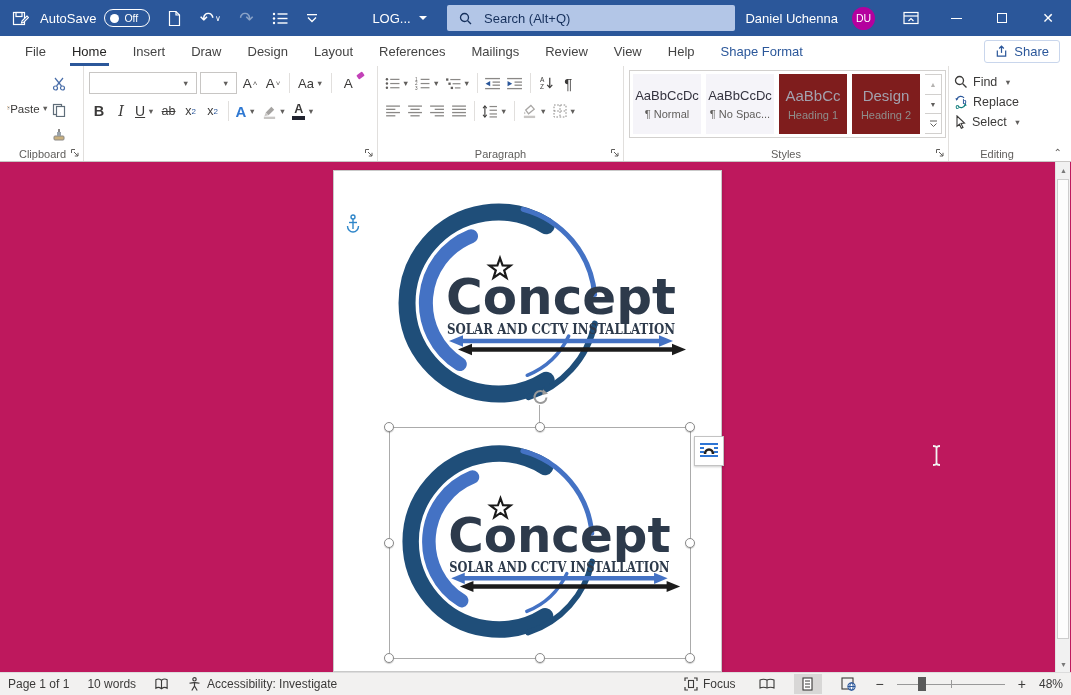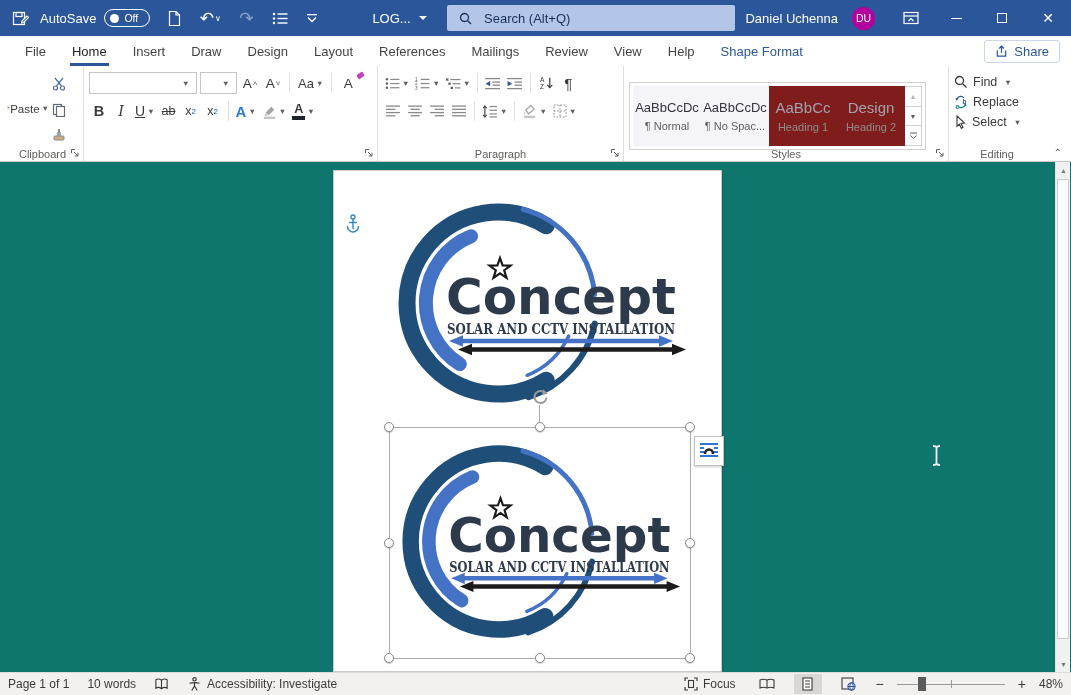--- a/index.html
+++ b/index.html
@@ -84,39 +84,39 @@
   .mini-mark { font-size:8px; color:#605e5c; margin-left:1px; vertical-align:6px; }
   .fontcolor { display:flex; flex-direction:column; align-items:center; line-height:1; }
   .fontcolor .a { font-size:12.5px; font-weight:bold; }
   .fontcolor .bar { width:13px; height:3.5px; background:#20222e; margin-top:1px; }
   .clear-a { font-size:13.5px; position:relative; }
   .eraser { position:absolute; right:-6px; top:1px; width:7px; height:5px; background:#c342b8;
             transform:rotate(-35deg); border-radius:1px; }
   .pilcrow { font-size:15px; color:#3b3a39; }
 
   .styles-wrap { display:flex; }
-  .style-gallery { display:flex; border:1px solid #d2d0ce; padding:3px; height:68px;margin-top:12px; }
+  .style-gallery { display:flex; border:1px solid #d2d0ce; padding:3px; gap:5px; height:68px; }
   .style-card { width:68px; height:60px; background:#f5f4f9; display:flex; flex-direction:column;
                 align-items:center; justify-content:center; gap:5px; overflow:hidden; cursor:pointer; }
   .style-sample { font-size:13px; color:#34333f; white-space:nowrap; }
   .style-label  { font-size:11px; color:#605e5c; white-space:nowrap; }
   .style-card.heading { background:#7f1d1d; }
   .style-card.heading .style-sample { font-size:15px; color:#a3a1ad; }
   .style-card.heading .style-label { color:#8f8d8b; }
   .style-scroll { width:17px; border:1px solid #d2d0ce; border-left:none; display:flex;
                   flex-direction:column; }
   .sbtn { flex:1; display:flex; align-items:center; justify-content:center; font-size:7px;
           color:#605e5c; border-bottom:1px solid #d2d0ce; cursor:pointer; }
   .sbtn:last-child { border-bottom:none; }
 
   .edit-group .rrow { height:20px; gap:5px; font-size:12.5px; color:#3b3a39; cursor:pointer; }
   .collapse-chev { position:absolute; right:9px; bottom:3px; font-size:10px; color:#605e5c; cursor:pointer; }
 
   
-  .docarea { position:relative; height:510px; background:#0f766e; overflow:hidden; }
+  .docarea { position:relative; height:510px; background:#be185d; overflow:hidden; }
   .page { position:absolute; left:333px; top:8px; width:389px; height:502px; background:#fff;
           border:1px solid #c9c9c9; box-shadow:1px 1px 3px rgba(0,0,0,.12); }
   .logo-svg { position:absolute; }
   .anchor-icon { position:absolute; left:346px; top:52px; }
   .sel-box { position:absolute; left:389px; top:265px; width:302px; height:232px;
              border:1px solid #ababab; }
   .handle { position:absolute; width:10px; height:10px; background:#fff; border:1px solid #8a8a8a;
             border-radius:50%; box-shadow:0 1px 1px rgba(0,0,0,.2); cursor:pointer; }
   .rot-stem { position:absolute; left:539px; top:243px; width:1px; height:22px; background:#ababab; }
   .rotate-handle { position:absolute; left:532px; top:226px; cursor:pointer; }

